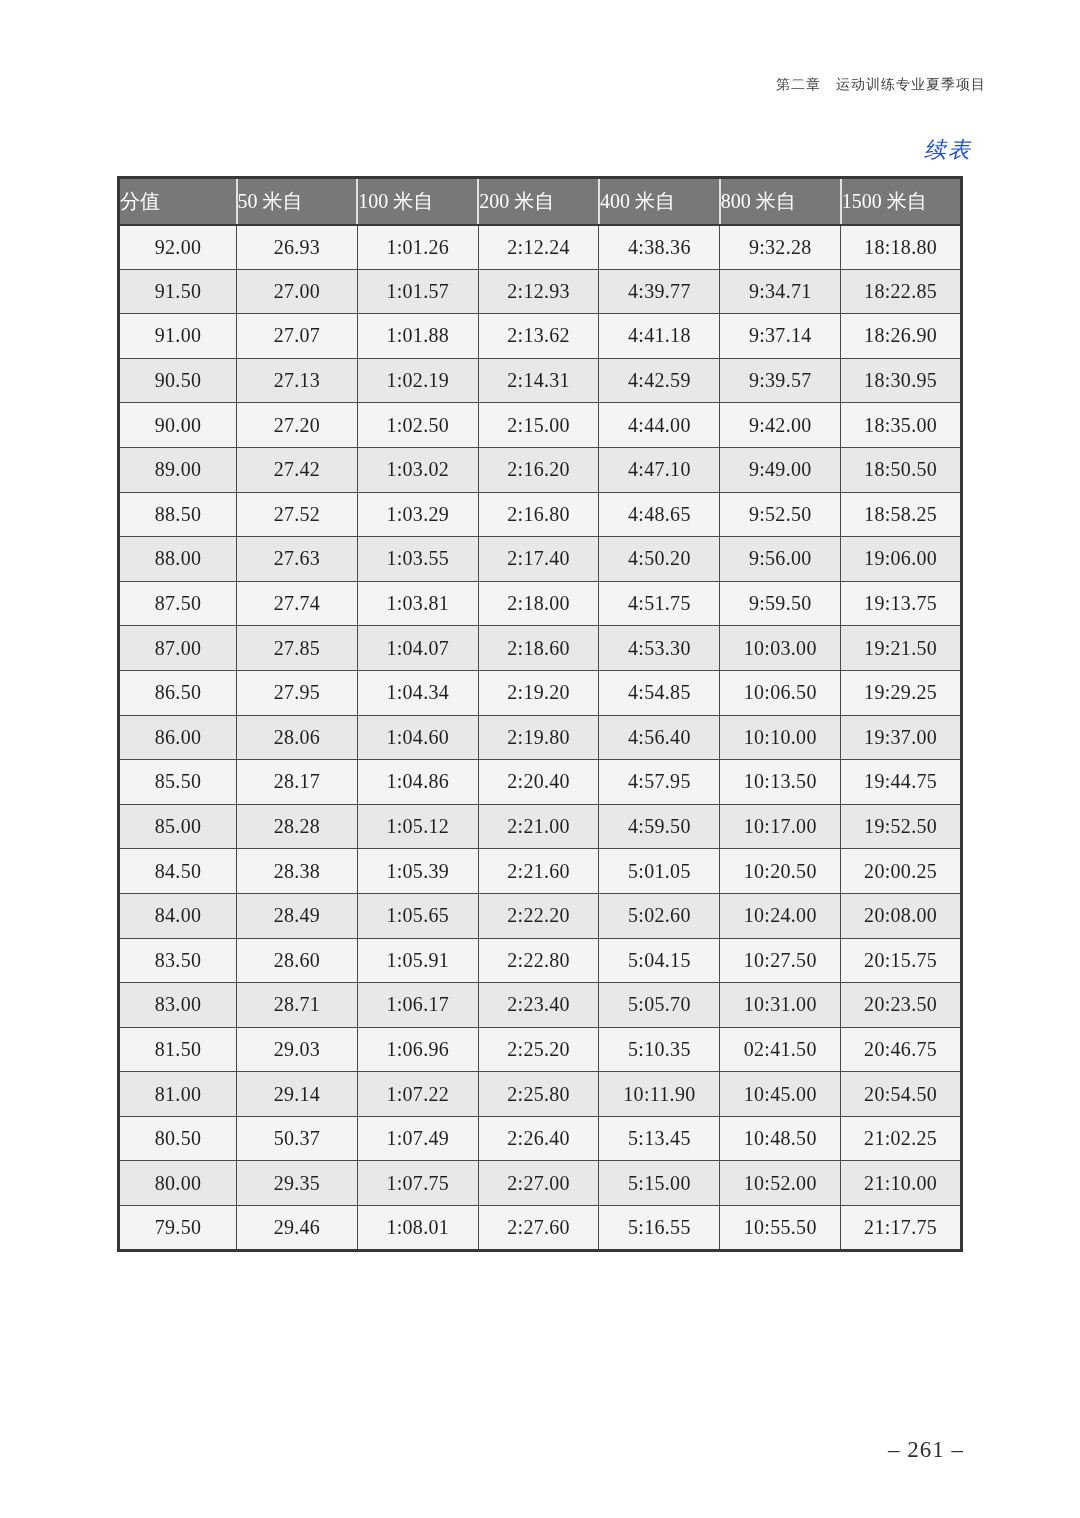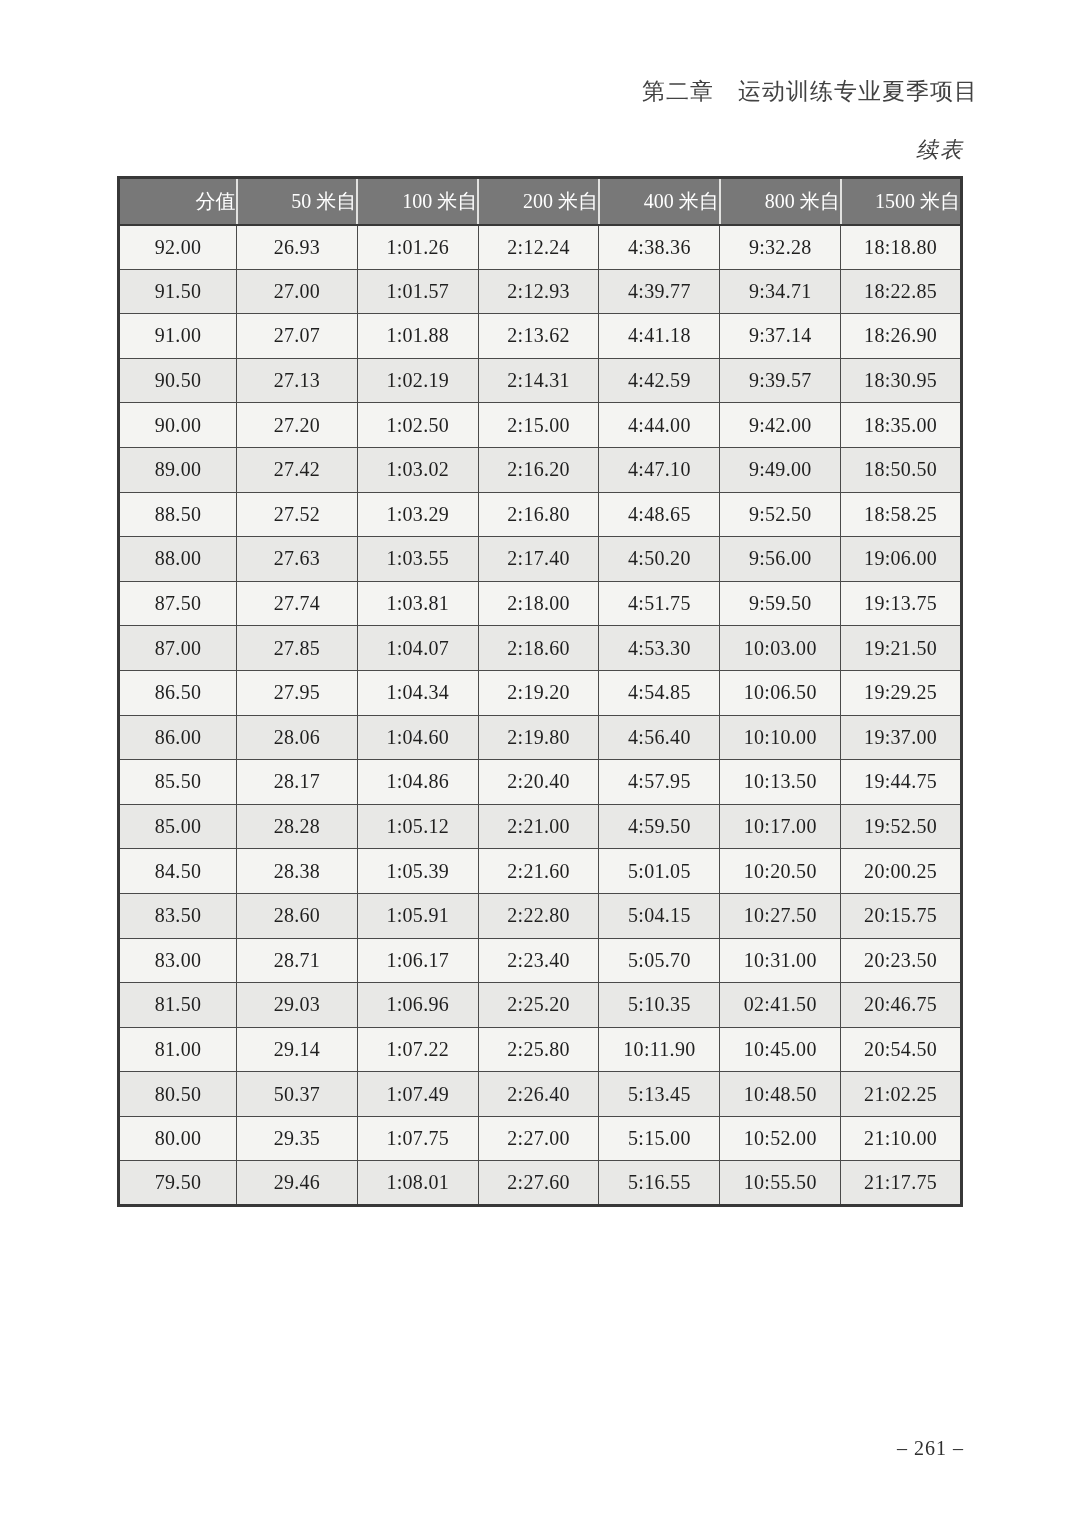--- a/index.html
+++ b/index.html
@@ -22,73 +22,73 @@
   }
   .page {
     position: relative;
     width: 1080px;
     height: 1518px;
     overflow: hidden;
   }
   .chapter-header {
     position: absolute;
     top: 76px;
-    right: 102px;
-    font-size: 23px;
+    right: 94px;
+    font-size: 14px;
     color: #424242;
     letter-spacing: 1px;
     white-space: nowrap;
   }
   .continued-label {
     position: absolute;
     top: 135px;
-    right: 116px;
+    right: 108px;
     font-size: 22px;
-    color: #404040;
+    color: #1d4ed8;
     font-style: italic;
     letter-spacing: 2px;
     font-family: Liberation Serif, serif;
   }
   table.score-table {
     position: absolute;
     top: 176px;
     left: 117px;
     width: 846px;
     border-collapse: collapse;
     table-layout: fixed;
     border: 3px solid var(--outer-border);
   }
   table.score-table th {
     background: var(--header-bg);
     color: var(--header-text);
     font-weight: normal;
     font-size: 20px;
     height: 47px;
-    text-align: right;
+    text-align: left;
     vertical-align: middle;
     border-left: 2px solid #e2e2e0;
     border-bottom: 2px solid var(--outer-border);
   }
   table.score-table th:first-child { border-left: none; }
   table.score-table td {
     font-size: 20px;
     height: 44.6px;
     text-align: center;
     vertical-align: middle;
     border: 1.5px solid var(--border);
     color: var(--text);
     letter-spacing: 0.3px;
   }
   table.score-table tbody tr:nth-child(odd) td { background: var(--row-light); }
   table.score-table tbody tr:nth-child(even) td { background: var(--row-dark); }
   .page-number {
     position: absolute;
     top: 1437px;
     right: 116px;
-    font-size: 20px;
+    font-size: 23px;
     color: #2e2e2e;
     letter-spacing: 1px;
   }
 </style>
 </head>
 <body>
 
 <div class="page">
 
   <div class="chapter-header">第二章　运动训练专业夏季项目</div>
@@ -246,20 +246,29 @@
         <tr>
           <td>84.50</td>
           <td>28.38</td>
           <td>1:05.39</td>
           <td>2:21.60</td>
           <td>5:01.05</td>
           <td>10:20.50</td>
           <td>20:00.25</td>
         </tr>
         <tr>
+          <td>84.00</td>
+          <td>28.49</td>
+          <td>1:05.65</td>
+          <td>2:22.20</td>
+          <td>5:02.60</td>
+          <td>10:24.00</td>
+          <td>20:08.00</td>
+        </tr>
+        <tr>
           <td>83.50</td>
           <td>28.60</td>
           <td>1:05.91</td>
           <td>2:22.80</td>
           <td>5:04.15</td>
           <td>10:27.50</td>
           <td>20:15.75</td>
         </tr>
         <tr>
           <td>83.00</td>

